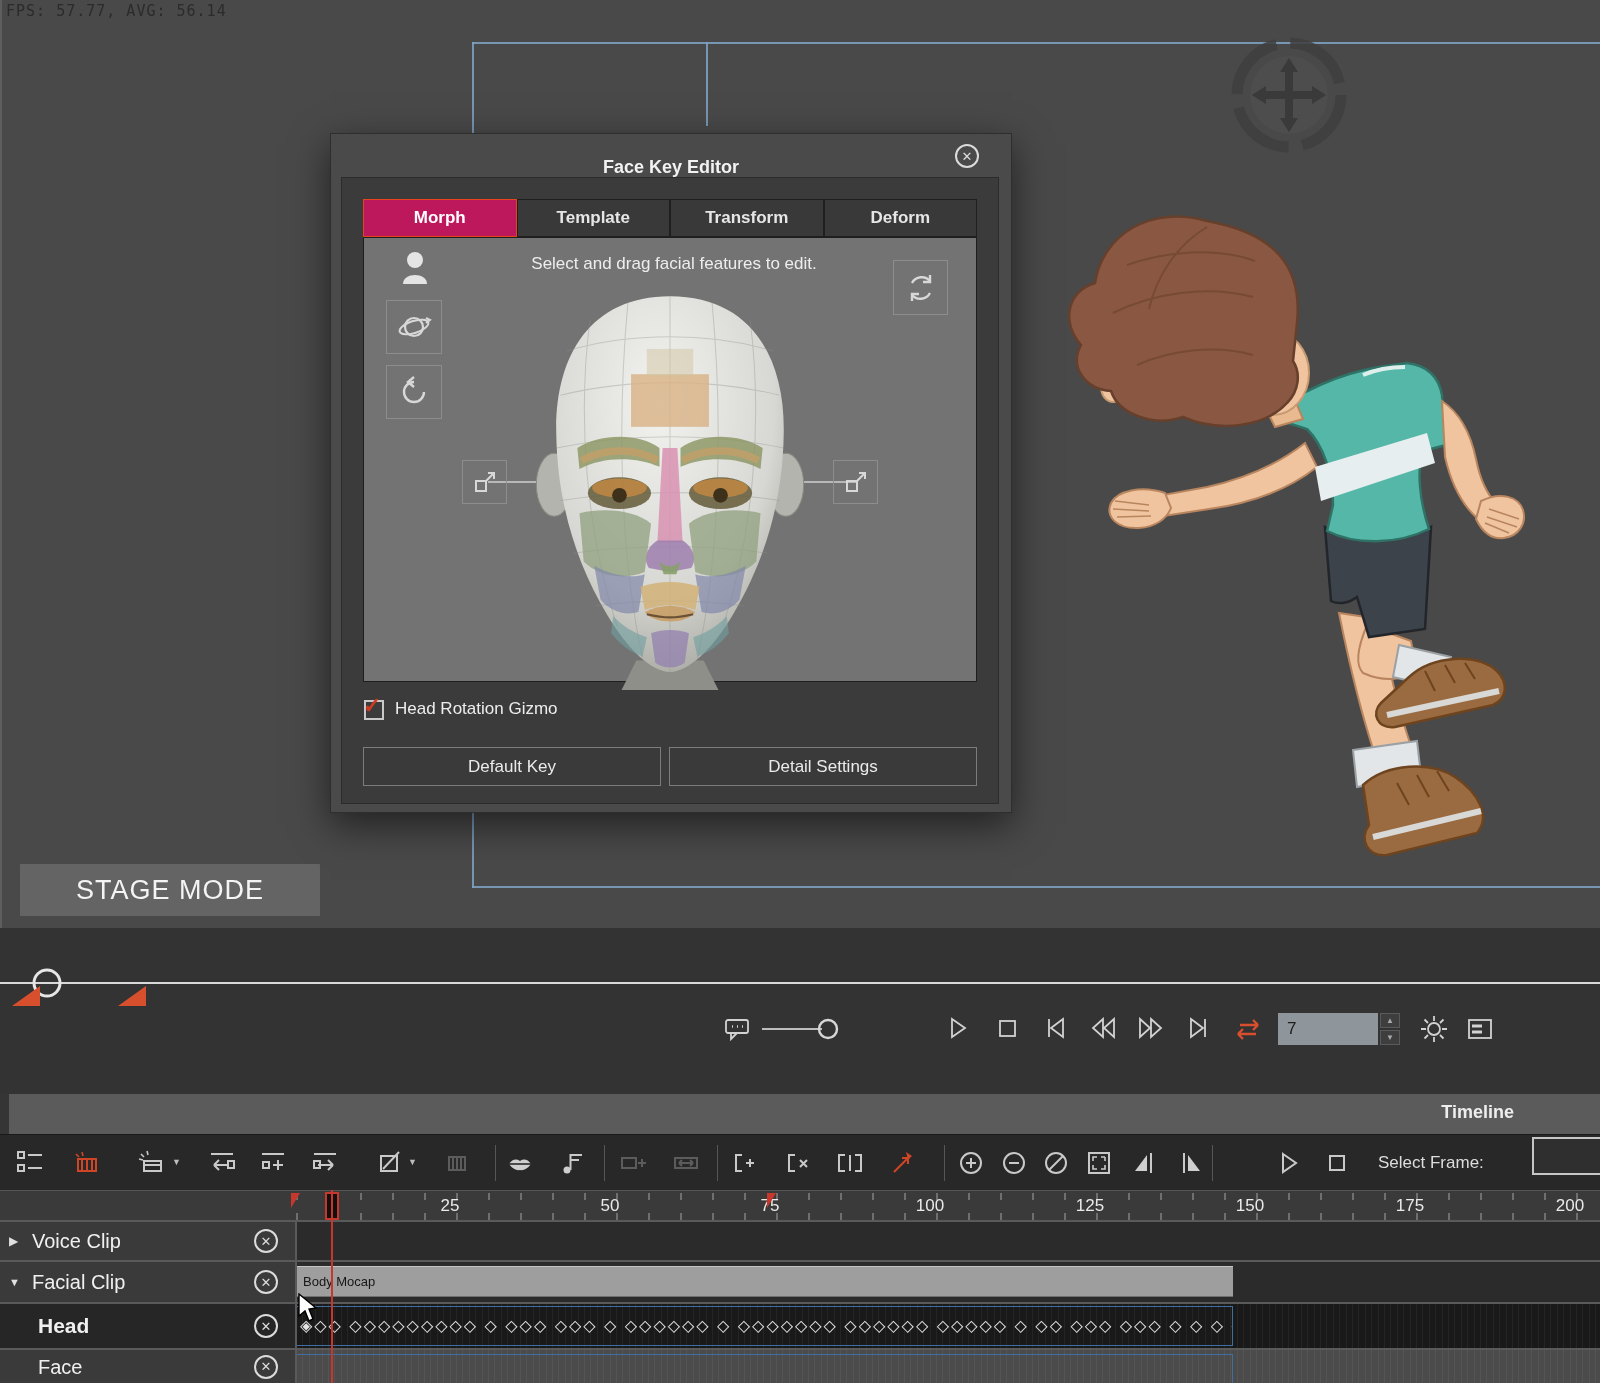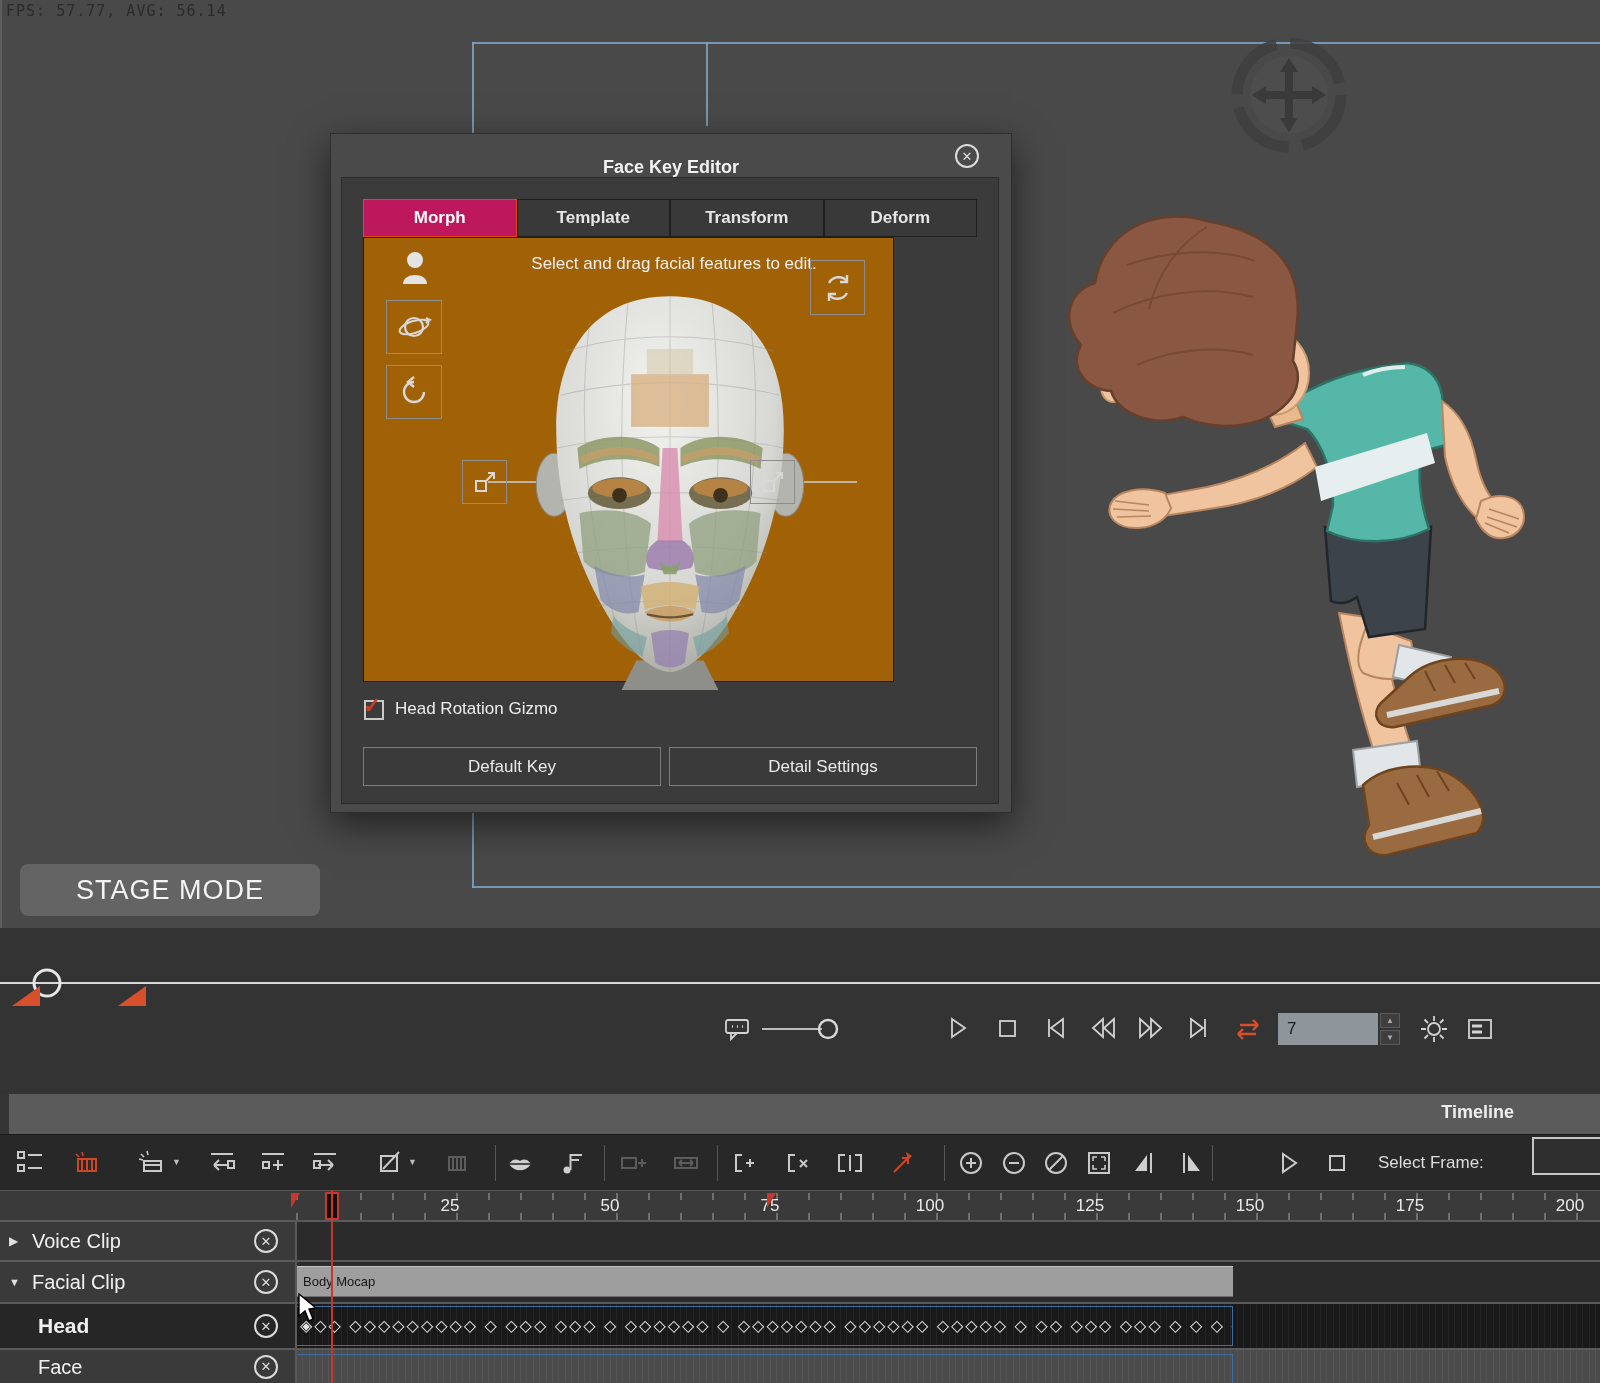--- a/index.html
+++ b/index.html
@@ -3,35 +3,35 @@
 <meta charset="utf-8">
 <style>
   html,body{margin:0;padding:0;}
   body{width:1600px;height:1383px;position:relative;overflow:hidden;
        background:#353535;font-family:"Liberation Sans",sans-serif;color:#e8e8e8;}
   .abs{position:absolute;}
   
   #viewport{left:0;top:0;width:1600px;height:928px;background:#494949;border-left:2px solid #5e5e5e;}
   #fps{left:4px;top:2px;font-family:"DejaVu Sans Mono",monospace;font-size:15px;color:#2b2b2b;letter-spacing:1px;}
   .selline{background:#7fa3c6;opacity:.85;}
-  #stage-mode{left:18px;top:864px;width:300px;height:52px;background:#646464;border-radius:8px;
+  #stage-mode{left:18px;top:864px;width:300px;height:52px;background:#646464;border-radius:1px;
       display:flex;align-items:center;justify-content:center;font-size:27px;letter-spacing:1px;color:#f4f4f4;}
   
   #dialog{left:330px;top:133px;width:680px;height:678px;background:#4a4a4a;
       box-shadow:0 12px 36px rgba(0,0,0,.55);border:1px solid #2e2e2e;}
   #dlg-title{left:0;top:12px;width:680px;height:43px;display:flex;align-items:center;justify-content:center;
       font-size:18px;font-weight:bold;color:#f2f2f2;}
   .circx{width:24px;height:24px;border:2px solid #dcdcdc;border-radius:50%;display:flex;align-items:center;
       justify-content:center;font-size:13px;color:#dcdcdc;box-sizing:border-box;}
   #dlg-body{left:10px;top:43px;width:658px;height:627px;background:#3b3b3b;border:1px solid #2b2b2b;box-sizing:border-box;}
   #tabs{left:32px;top:65px;width:614px;height:38px;display:flex;}
   .tab{flex:1;display:flex;align-items:center;justify-content:center;font-size:17px;font-weight:bold;
       background:#393939;border:1px solid #1f1f1f;color:#e6e6e6;box-sizing:border-box;}
   .tab.active{background:#be185d;color:#fff;border-color:#e8431d;}
-  #face-area{left:32px;top:103px;width:531px;height:445px;background:#a16207;border:1px solid #1e1e1e;box-sizing:border-box;}
+  #face-area{left:32px;top:103px;width:614px;height:445px;background:#737373;border:1px solid #1e1e1e;box-sizing:border-box;}
   .sqbtn{border:1px solid #8d8d8d;box-sizing:border-box;display:flex;align-items:center;justify-content:center;background:transparent;}
   #instruction{left:80px;top:16px;width:460px;text-align:center;font-size:17px;color:#ededed;}
   #hline-l{left:124px;top:243px;width:85px;height:2px;background:#cfcfcf;opacity:.75;z-index:1;}
   #hline-r{left:408px;top:243px;width:85px;height:2px;background:#cfcfcf;opacity:.75;z-index:1;}
   #headsvg{left:146px;top:52px;z-index:2;}
   #cb-box{left:33px;top:566px;width:20px;height:20px;border:2px solid #c9c9c9;box-sizing:border-box;}
   #cb-check{left:-3px;top:-9px;font-size:22px;font-weight:bold;color:#cc3b24;}
   #cb-label{left:64px;top:565px;font-size:17px;color:#ededed;}
   .dlgbtn{top:613px;height:39px;background:#3a3a3a;border:1px solid #7c7c7c;box-sizing:border-box;
       display:flex;align-items:center;justify-content:center;font-size:17px;color:#eaeaea;}

